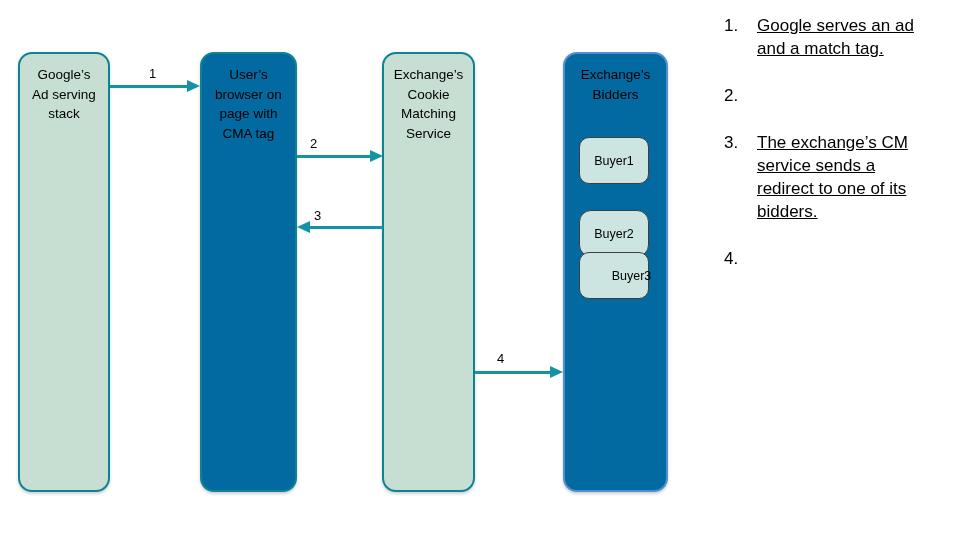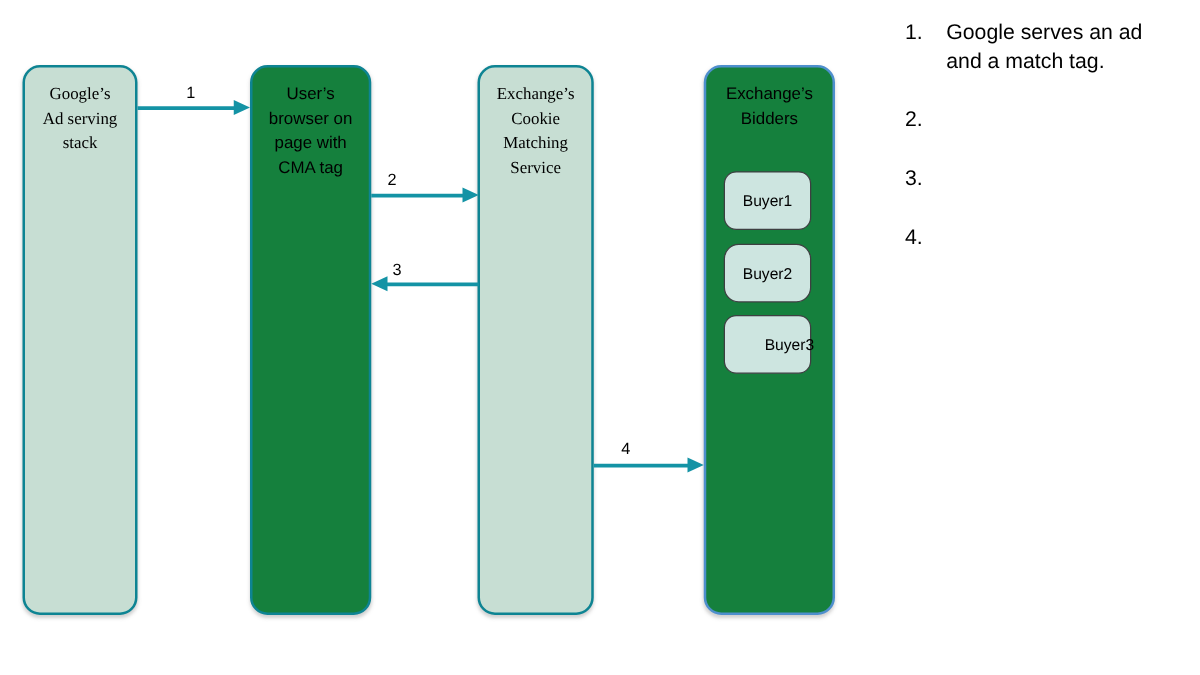--- a/index.html
+++ b/index.html
@@ -28,22 +28,22 @@
   }
   .node-title {
     display: block;
     padding-top: 11px;
     text-align: center;
     white-space: pre-line;
     font-size: 13.5px;
     line-height: 19.5px;
     color: #000000;
   }
-  .node-green { background: #c7ded3; font-family: Liberation Serif, serif; }
-  .node-blue  { background: #15803d; }
+  .node-green { background: #c7ded3; }
+  .node-blue  { background: #0369a1; }
   .node-google   { left: 18px;  width: 92px; }
   .node-browser  { left: 200px; width: 97px; }
   .node-cm       { left: 382px; width: 93px; }
   .node-bidders  { left: 563px; width: 105px; border-color: #4e8fcd; }
 
   
   .buyer {
     position: absolute;
     left: 14px;
     width: 70px;
@@ -52,21 +52,21 @@
     border: 1.5px solid #3d3f41;
     border-radius: 10px;
     box-sizing: border-box;
     display: flex;
     align-items: center;
     justify-content: center;
     font-size: 12.5px;
     color: #000000;
   }
   .buyer-1 { top: 83px; }
-  .buyer-2 { top: 141px; border-radius: 12px; }
+  .buyer-2 { top: 156px; border-radius: 12px; }
   .buyer-3 { top: 198px; padding-left: 35px; }
   .buyer-n { top: 334px; }
 
   
   .arrow {
     position: absolute;
     height: 12px;
   }
   .arrow .shaft {
     position: absolute;
@@ -121,20 +121,21 @@
     font-size: 17px;
     line-height: 23px;
     color: #000000;
   }
   .step-text {
     flex: 1;
     font-size: 17px;
     line-height: 23px;
     color: #000000;
     white-space: pre-line;
+    text-decoration: underline;
   }
 </style>
 </head>
 <body>
 
 <div class="canvas">
 
   <div class="node node-green node-google">
     <span class="node-title">Google’s
 Ad serving
@@ -191,19 +192,23 @@
     <div class="step">
       <span class="step-num">1.</span>
       <span class="step-text">Google serves an ad
 and a match tag.</span>
     </div>
     <div class="step">
       <span class="step-num">2.</span>
     </div>
     <div class="step">
       <span class="step-num">3.</span>
+      <span class="step-text">The exchange’s CM
+service sends a
+redirect to one of its
+bidders.</span>
     </div>
     <div class="step">
       <span class="step-num">4.</span>
     </div>
   </div>
 
 </div>
 
 </body></html>

